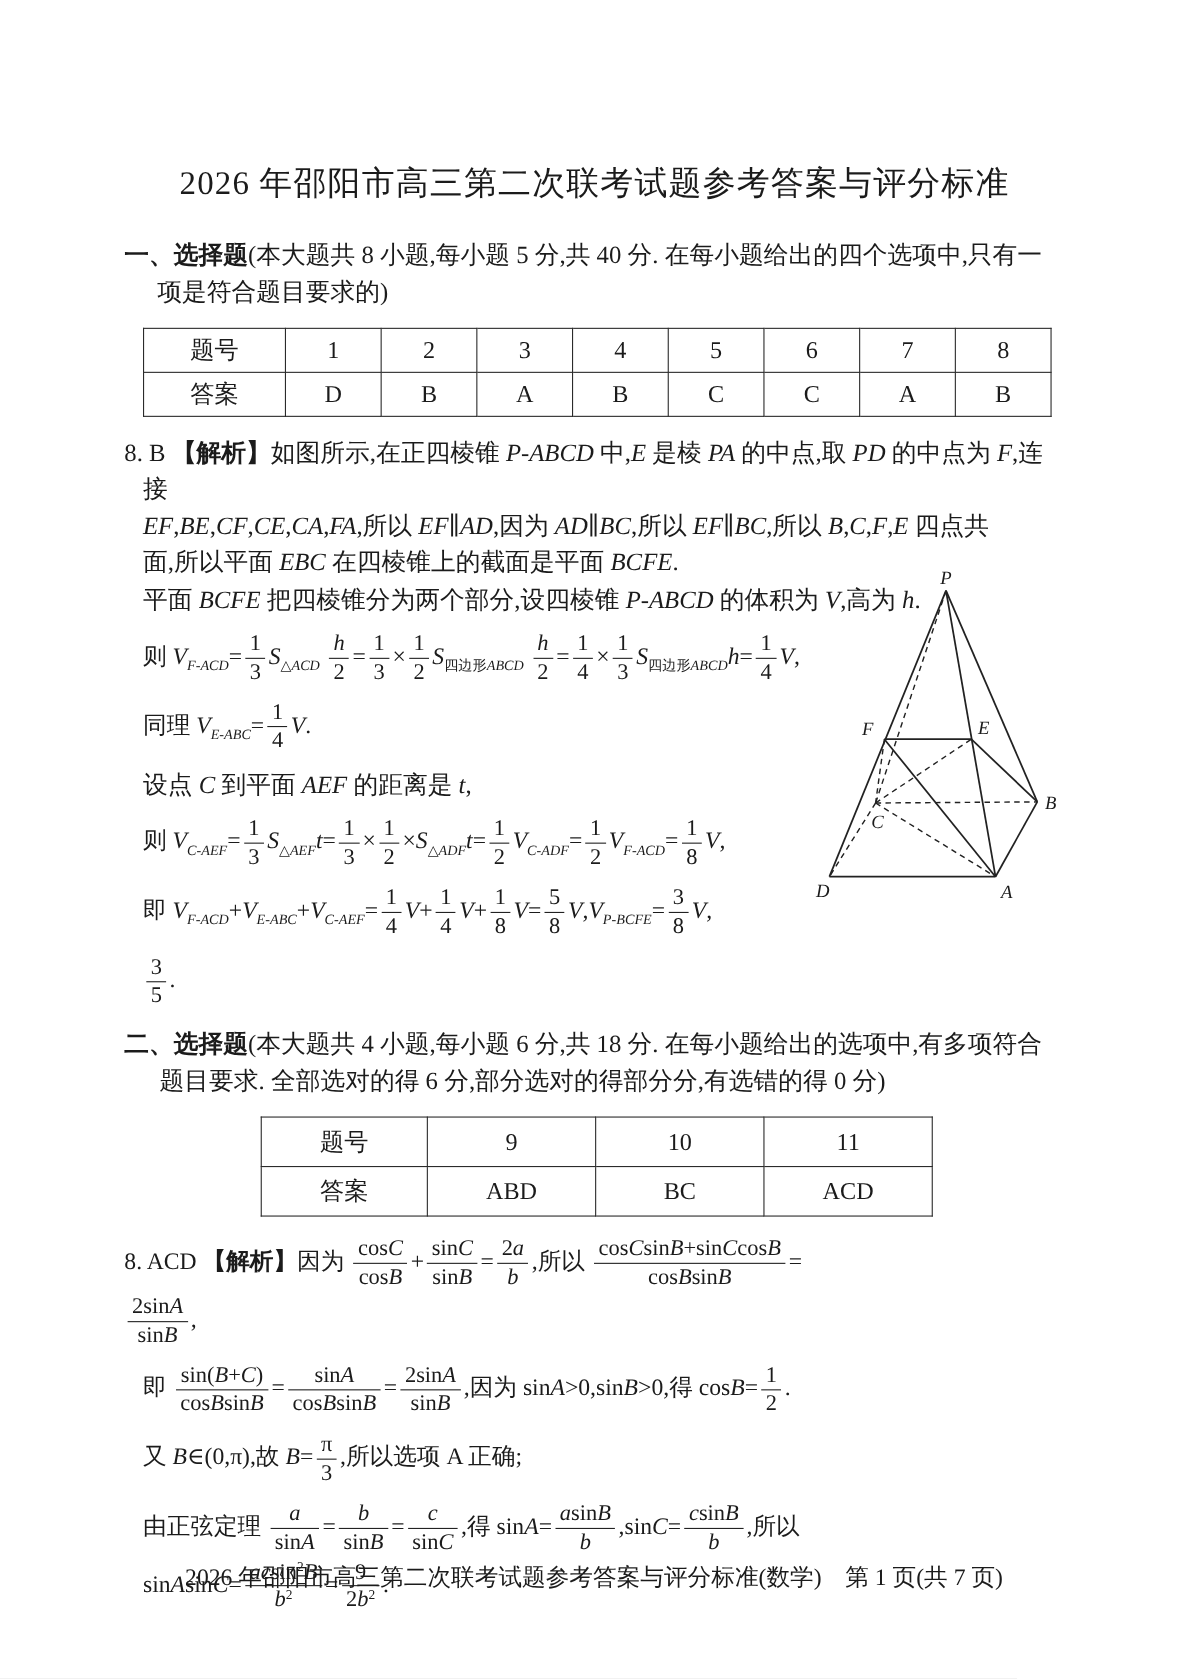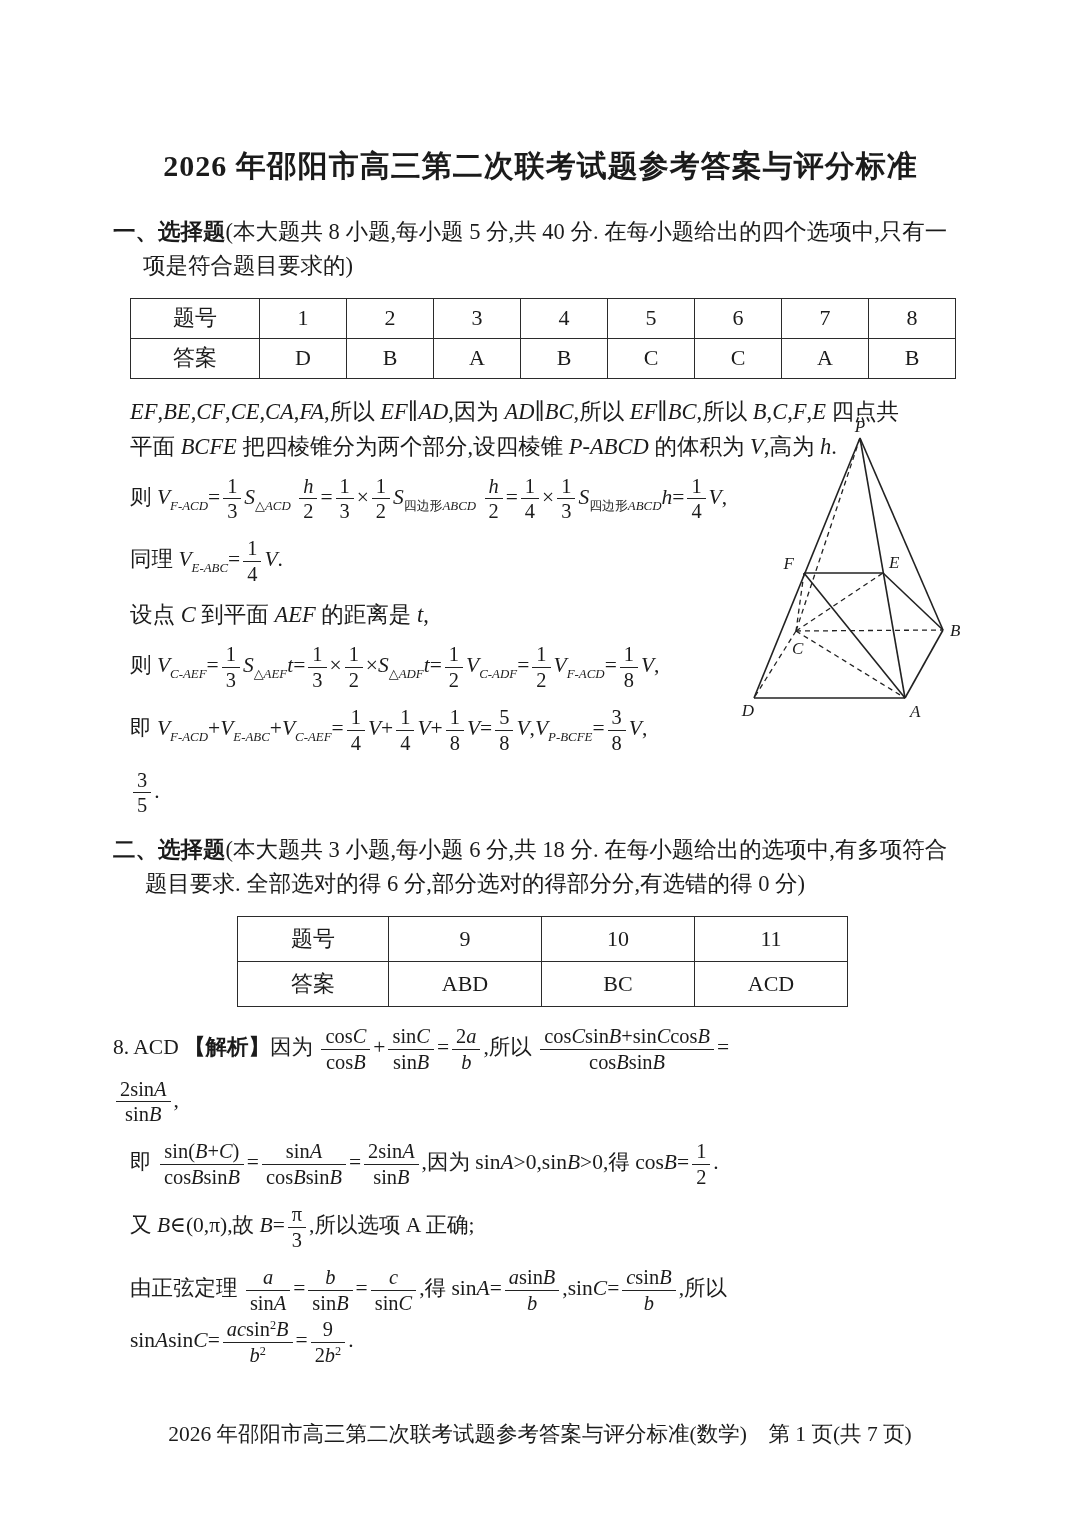--- a/index.html
+++ b/index.html
@@ -1,21 +1,21 @@
 <!DOCTYPE html>
 <html><head>
 <meta charset="utf-8">
 <style>
   html,body{margin:0;padding:0;background:#e8e8e8;}
   .page{
     position:relative;width:1080px;height:1526px;margin:0 auto;background:#ffffff;
     font-family:"Liberation Serif","DejaVu Serif",serif;color:#1b1b1b;overflow:hidden;
   }
   .content{padding:146px 112px 0 113px;}
-  .title{font-size:30px;font-weight:bold;text-align:center;letter-spacing:1px;}
+  .title{font-size:30px;font-weight:normal;text-align:center;letter-spacing:1px;}
   .subject{font-size:35px;font-weight:bold;text-align:center;margin-top:16px;letter-spacing:6px;}
   .secpara{font-size:22.5px;line-height:1.5;margin-top:28px;padding-left:30px;text-indent:-30px;}
   .secpara .shead{font-weight:bold;text-align:right;}
   table.anstab{border-collapse:collapse;margin-top:15px;}
   table.anstab td{border:1.6px solid #2b2b2b;text-align:center;font-size:22px;padding:0;}
   .t1{margin-left:17px;}
   .t1 td{height:39px;}
   .t1 td.c0{width:128px;}
   .t1 td.c{width:86px;}
   .t2{margin-left:124px;}
@@ -71,21 +71,23 @@
         <td class="c">B</td>
         <td class="c">C</td>
         <td class="c">C</td>
         <td class="c">A</td>
         <td class="c">B</td>
       </tr>
     </tbody>
       </table>
 
     <div class="qblock">
+      <div class="qfirst"><span>8. B  </span><span class="bold">【解析】</span><span>如图所示,在正四棱锥 <i>P</i>-<i>ABCD</i> 中,<i>E</i> 是棱 <i>PA</i> 的中点,取 <i>PD</i> 的中点为 <i>F</i>,连接</span></div>
       <div class="qcont"><i>EF</i>,<i>BE</i>,<i>CF</i>,<i>CE</i>,<i>CA</i>,<i>FA</i>,所以 <i>EF</i>∥<i>AD</i>,因为 <i>AD</i>∥<i>BC</i>,所以 <i>EF</i>∥<i>BC</i>,所以 <i>B</i>,<i>C</i>,<i>F</i>,<i>E</i> 四点共</div>
+      <div class="qcont">面,所以平面 <i>EBC</i> 在四棱锥上的截面是平面 <i>BCFE</i>.</div>
 
       <div class="formulas">
         <div class="figwrap">
           <svg viewBox="0 0 242 312" width="242" height="312">
 
             <g stroke="#222" stroke-width="1.6" fill="none">
               <line x1="124" y1="18" x2="18" y2="278"></line>
               <line x1="124" y1="18" x2="169" y2="278"></line>
               <line x1="124" y1="18" x2="207" y2="210"></line>
               <line x1="18" y1="278" x2="169" y2="278"></line>
@@ -178,21 +180,21 @@
               <span class="num"><span class="mt">3</span></span>
               <span class="den"><span class="mt">8</span></span>
             </span><span class="mt"><i>V</i></span><span class="mt">,</span></div>
       </div>
       <div class="mline"><span class="frac">
             <span class="num"><span class="mt">3</span></span>
             <span class="den"><span class="mt">5</span></span>
           </span><span class="mt">.</span></div>
     </div>
 
-    <div class="secpara" style="padding-left:32px;text-indent:-32px;margin-top:14px;"><span class="shead">二、选择题</span><span>(本大题共 3 小题,每小题 6 分,共 18 分. 在每小题给出的选项中,有多项符合题目要求. 全部选对的得 6 分,部分选对的得部分分,有选错的得 0 分)</span></div>
+    <div class="secpara" style="padding-left:32px;text-indent:-32px;margin-top:14px;"><span class="shead">二、选择题</span><span>(本大题共 4 小题,每小题 6 分,共 18 分. 在每小题给出的选项中,有多项符合题目要求. 全部选对的得 6 分,部分选对的得部分分,有选错的得 0 分)</span></div>
 
     <table class="anstab t2">
       <tbody>
           <tr>
         <td class="c0">题号</td>
         <td class="c">9</td>
         <td class="c">10</td>
         <td class="c">11</td>
       </tr>
       <tr>

